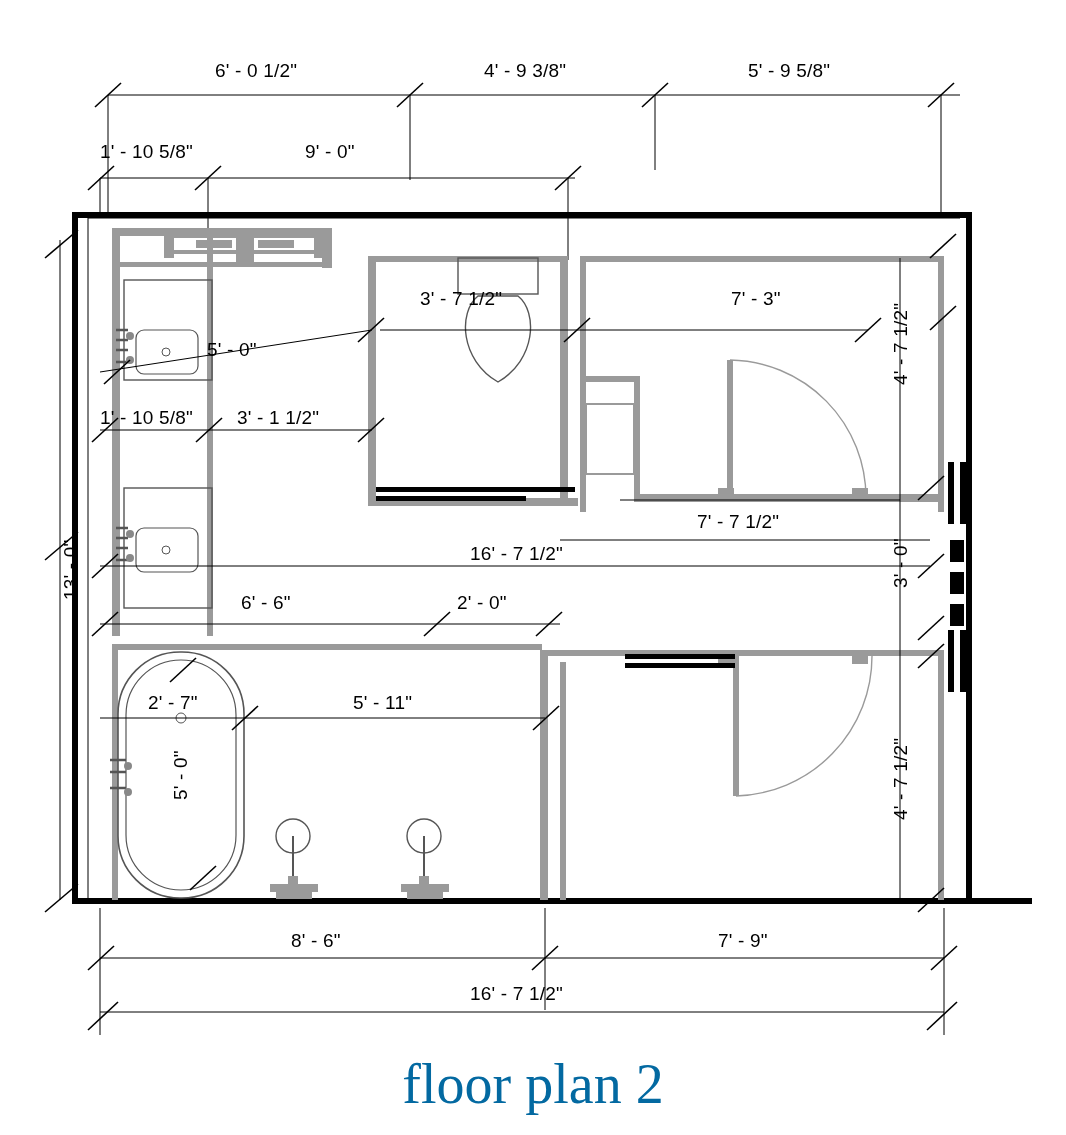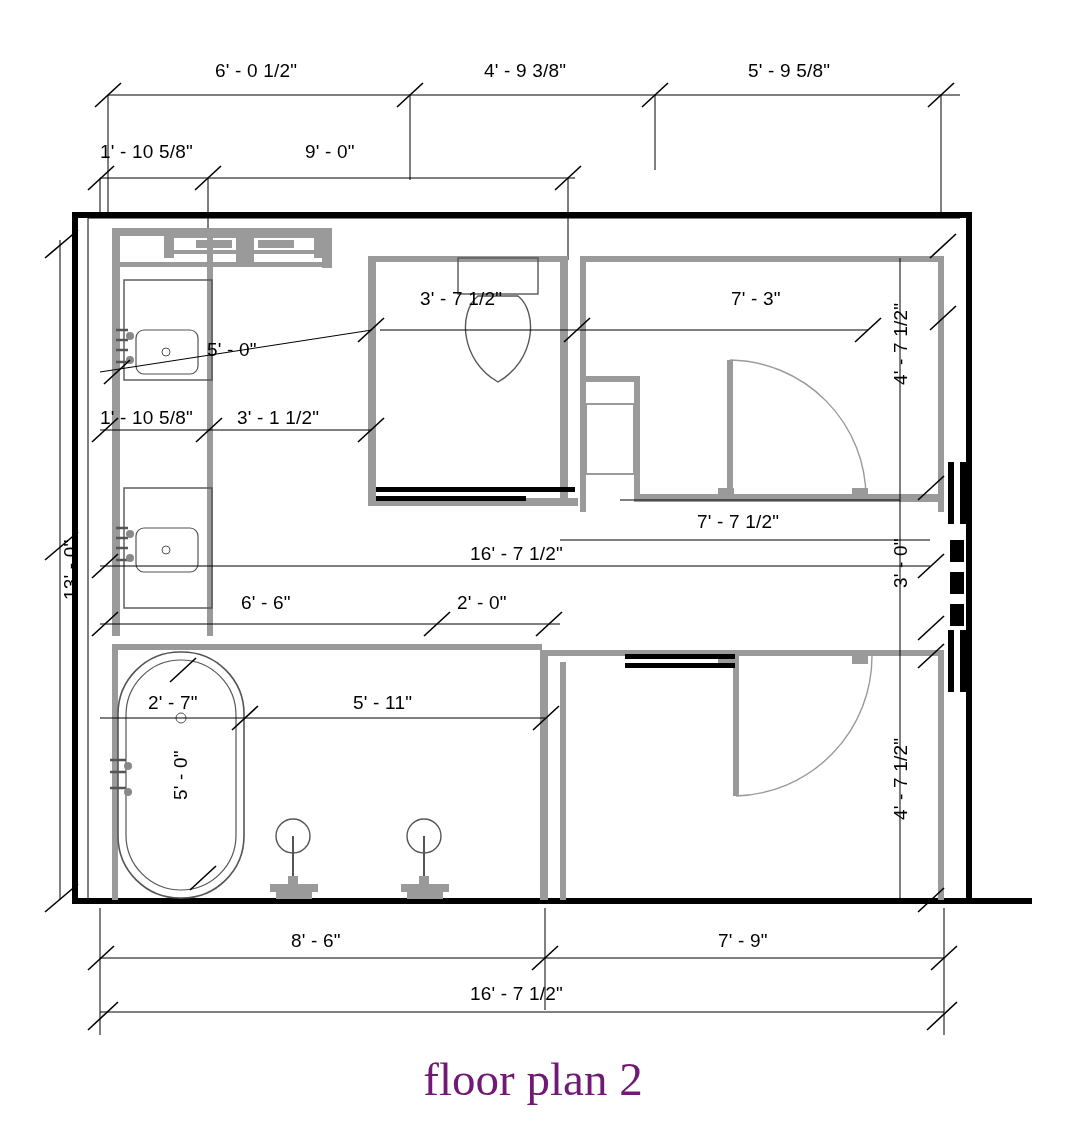--- a/index.html
+++ b/index.html
@@ -25,22 +25,22 @@
   .dim-label.vert {
     transform-origin: 0 0;
     transform: rotate(-90deg);
   }
   .title {
     position: absolute;
     left: 0;
     right: 0;
     text-align: center;
     font-family: "Liberation Serif", serif;
-    font-size: 47px;
-    color: #701a75;
+    font-size: 56px;
+    color: #0369a1;
   }
   svg.overlay {
     position: absolute;
     left: 0;
     top: 0;
     width: 1066px;
     height: 1135px;
     pointer-events: none;
   }
 </style>

